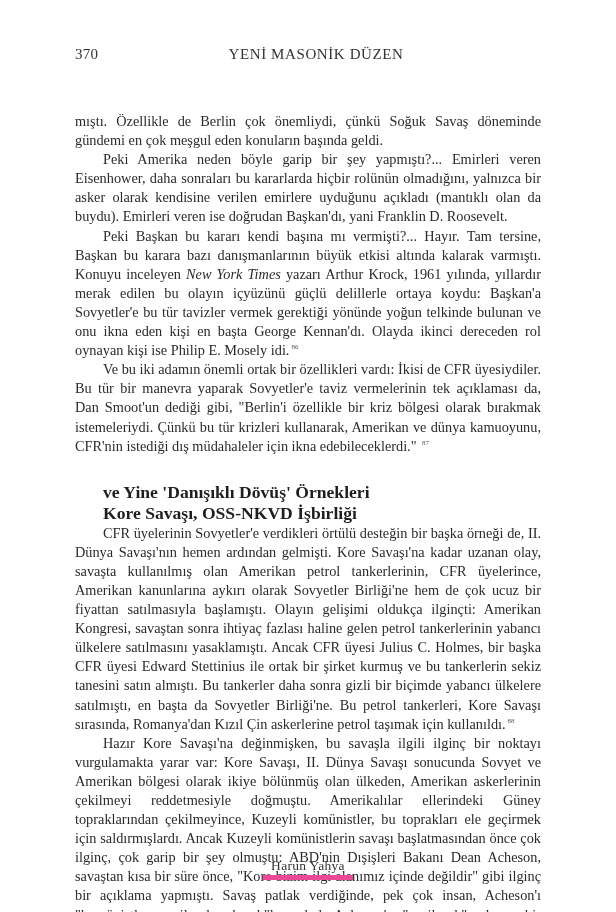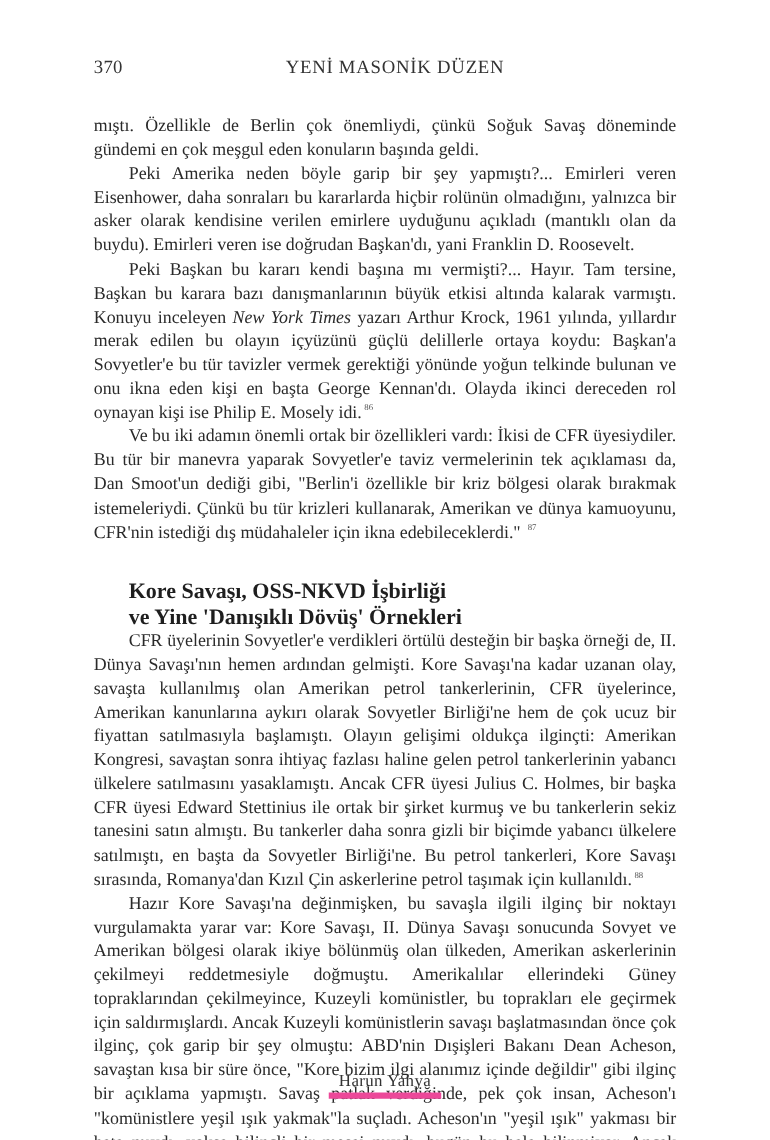--- a/index.html
+++ b/index.html
@@ -53,20 +53,21 @@
       line-height: 19.1px;
       text-align: justify;
       hyphens: manual;
     }
     .body-text p {
       margin: 0;
       text-indent: 28px;
     }
     .body-text p.no-indent {
       text-indent: 0;
+      margin-top: 20px;
     }
     .section-heading {
       margin: 26px 0 0 0;
       padding-left: 28px;
       font-family: "Liberation Serif", "DejaVu Serif", serif;
       font-weight: bold;
       font-size: 17.6px;
       line-height: 21px;
       color: #1e1e1e;
     }
@@ -120,22 +121,22 @@
 
     <p>
       <span>Peki Başkan bu kararı kendi başına mı vermişti?... Hayır. Tam tersine, Başkan bu karara bazı danışmanlarının büyük etkisi altında kalarak varmıştı. Konuyu inceleyen </span><em>New York Times</em><span> yazarı Arthur Krock, 1961 yılında, yıllardır merak edilen bu olayın içyüzünü güçlü delillerle ortaya koydu: Başkan'a Sovyetler'e bu tür tavizler vermek gerektiği yönünde yoğun telkinde bulunan ve onu ikna eden kişi en başta George Kennan'dı. Olayda ikinci dereceden rol oynayan kişi ise Philip E. Mosely idi.</span><sup class="fn">86</sup>
     </p>
 
     <p>
       <span>Ve bu iki adamın önemli ortak bir özellikleri vardı: İkisi de CFR üyesiydiler. Bu tür bir manevra yaparak Sovyetler'e taviz vermelerinin tek açıklaması da, Dan Smoot'un dediği gibi, "Berlin'i özellikle bir kriz bölgesi olarak bırakmak istemeleriydi. Çünkü bu tür krizleri kullanarak, Amerikan ve dünya kamuoyunu, CFR'nin istediği dış müdahaleler için ikna edebileceklerdi." </span><sup class="fn">87</sup>
     </p>
 
     <h2 class="section-heading">
+      <span>ve Yine 'Danışıklı Dövüş' Örnekleri</span>
       <span>Kore Savaşı, OSS-NKVD İşbirliği</span>
-      <span>ve Yine 'Danışıklı Dövüş' Örnekleri</span>
     </h2>
 
     <p>
       <span>CFR üyelerinin Sovyetler'e verdikleri örtülü desteğin bir başka örneği de, II. Dünya Savaşı'nın hemen ardından gelmişti. Kore Savaşı'na kadar uzanan olay, savaşta kullanılmış olan Amerikan petrol tankerlerinin, CFR üyelerince, Amerikan kanunlarına aykırı olarak Sovyetler Birliği'ne hem de çok ucuz bir fiyattan satılmasıyla başlamıştı. Olayın gelişimi oldukça ilginçti: Amerikan Kongresi, savaştan sonra ihtiyaç fazlası haline gelen petrol tankerlerinin yabancı ülkelere satılmasını yasaklamıştı. Ancak CFR üyesi Julius C. Holmes, bir başka CFR üyesi Edward Stettinius ile ortak bir şirket kurmuş ve bu tankerlerin sekiz tanesini satın almıştı. Bu tankerler daha sonra gizli bir biçimde yabancı ülkelere satılmıştı, en başta da Sovyetler Birliği'ne. Bu petrol tankerleri, Kore Savaşı sırasında, Romanya'dan Kızıl Çin askerlerine petrol taşımak için kullanıldı.</span><sup class="fn">88</sup>
     </p>
 
     <p>
       <span>Hazır Kore Savaşı'na değinmişken, bu savaşla ilgili ilginç bir noktayı vurgulamakta yarar var: Kore Savaşı, II. Dünya Savaşı sonucunda Sovyet ve Amerikan bölgesi olarak ikiye bölünmüş olan ülkeden, Amerikan askerlerinin çekilmeyi reddetmesiyle doğmuştu. Amerikalılar ellerindeki Güney topraklarından çekilmeyince, Kuzeyli komünistler, bu toprakları ele geçirmek için saldırmışlardı. Ancak Kuzeyli komünistlerin savaşı başlatmasından önce çok ilginç, çok garip bir şey olmuştu: ABD'nin Dışişleri Bakanı Dean Acheson, savaştan kısa bir süre önce, "Kore bizim ilgi alanımız içinde değildir" gibi ilginç bir açıklama yapmıştı. Savaş patlak verdiğinde, pek çok insan, Acheson'ı "komünistlere yeşil ışık yakmak"la suçladı. Acheson'ın "yeşil ışık" yakması bir hata mıydı, yoksa bilinçli bir mesaj mıydı, bugün bu hala bilinmiyor. Ancak bilinen bir</span>
     </p>
 

